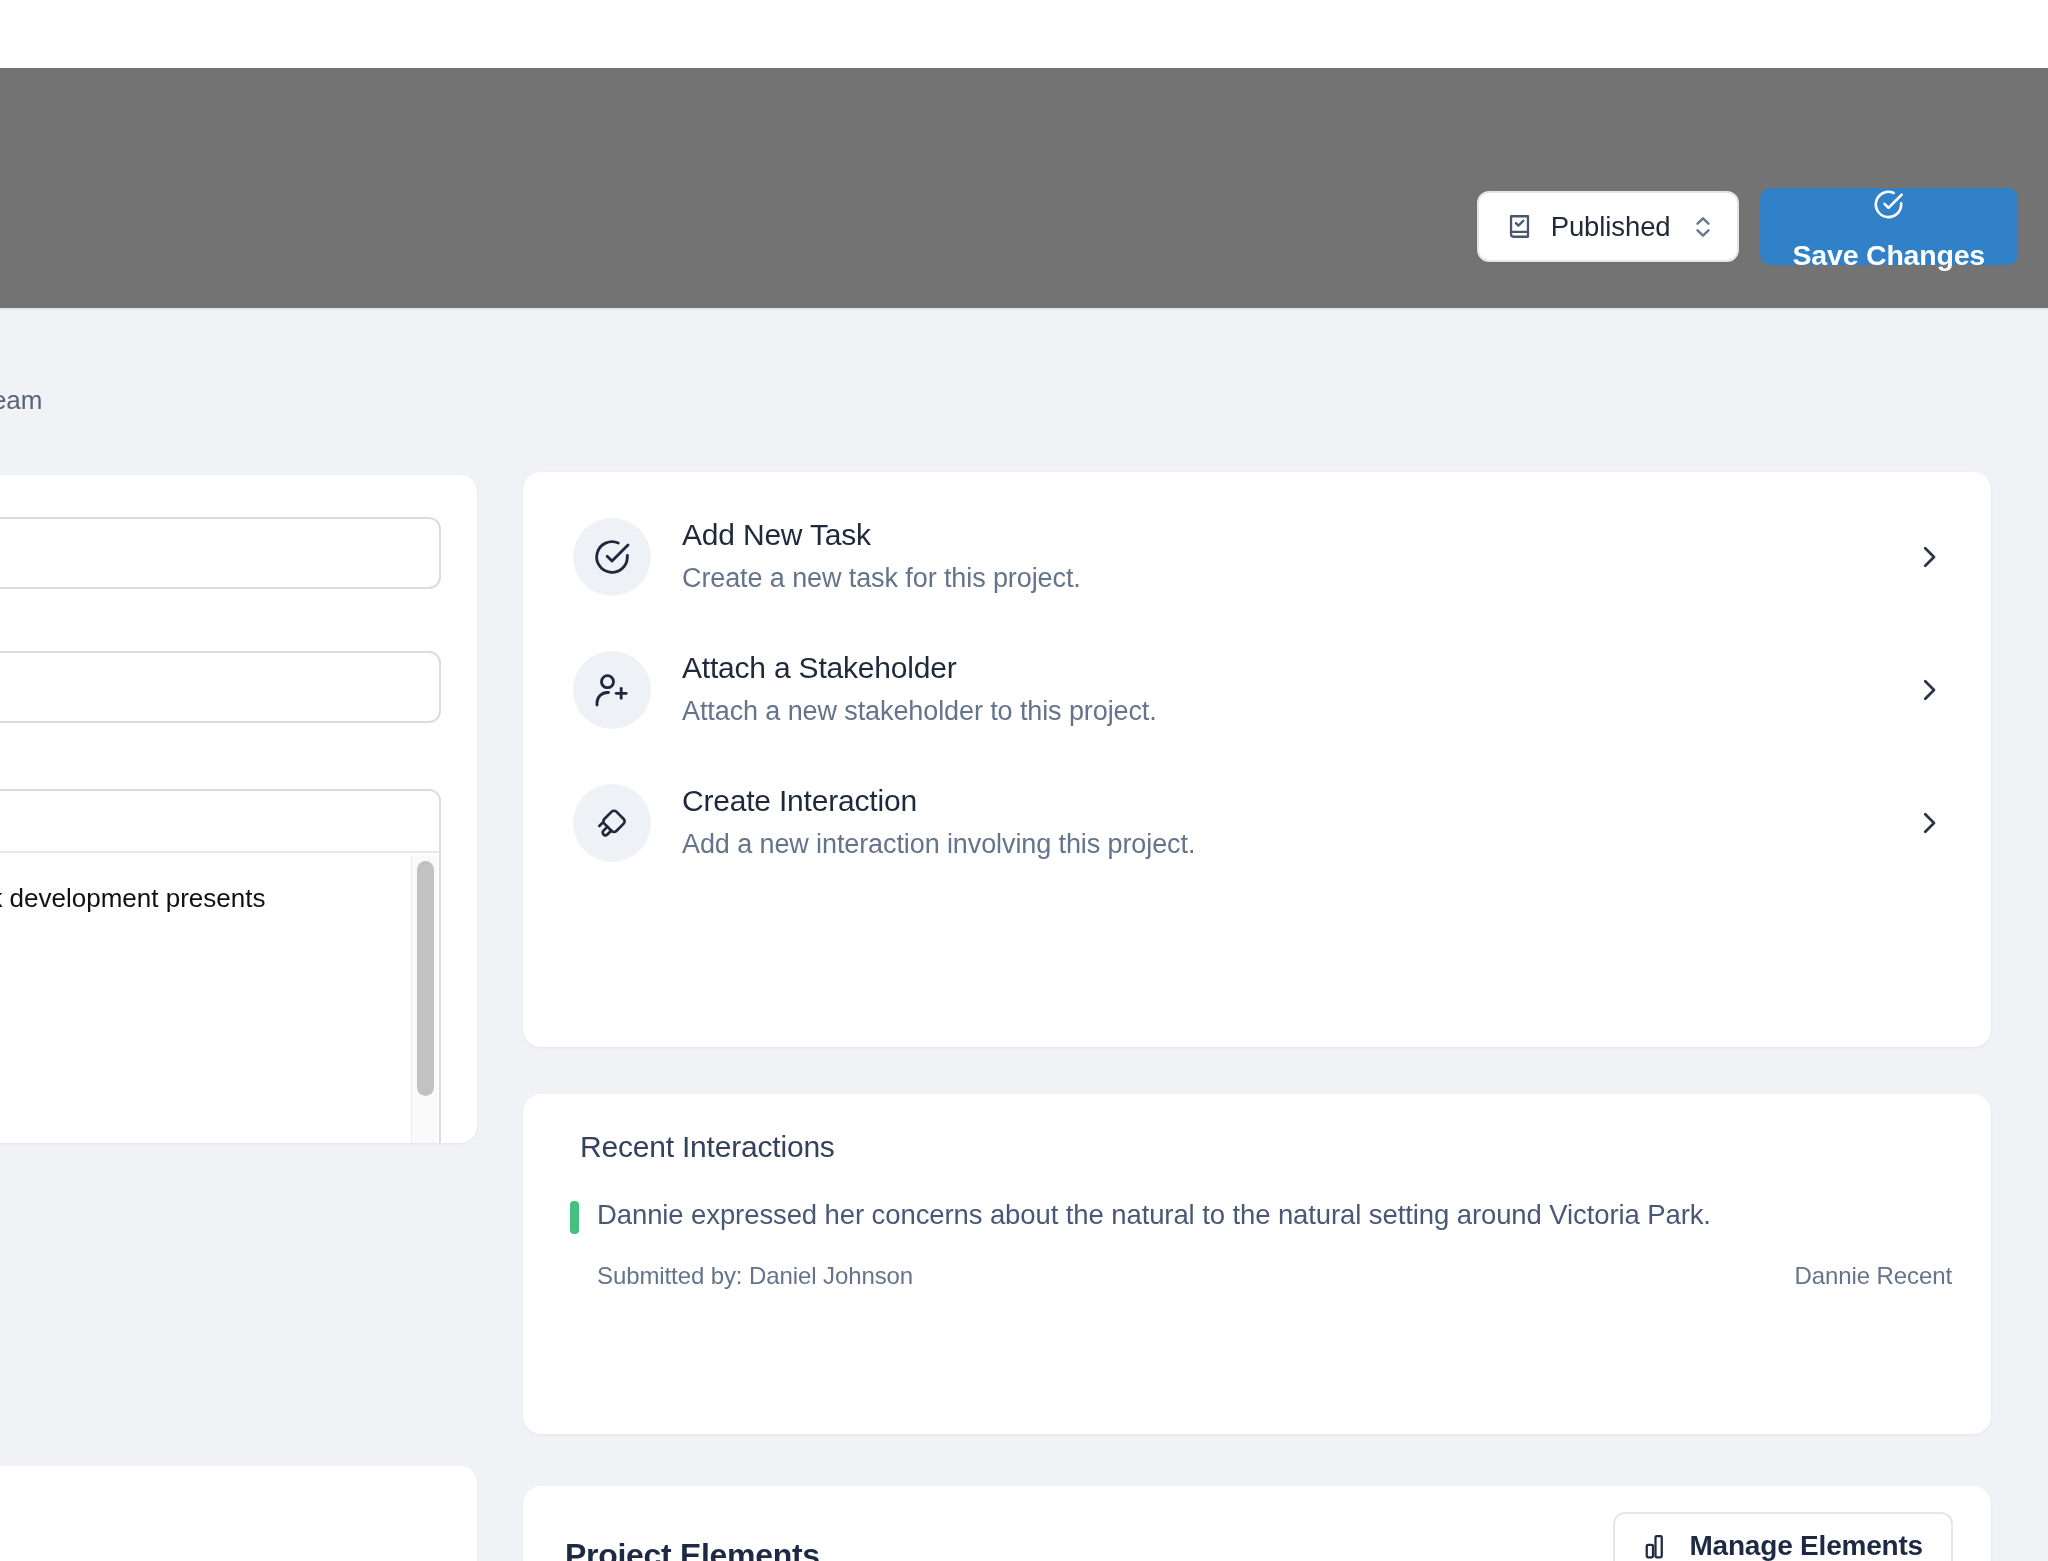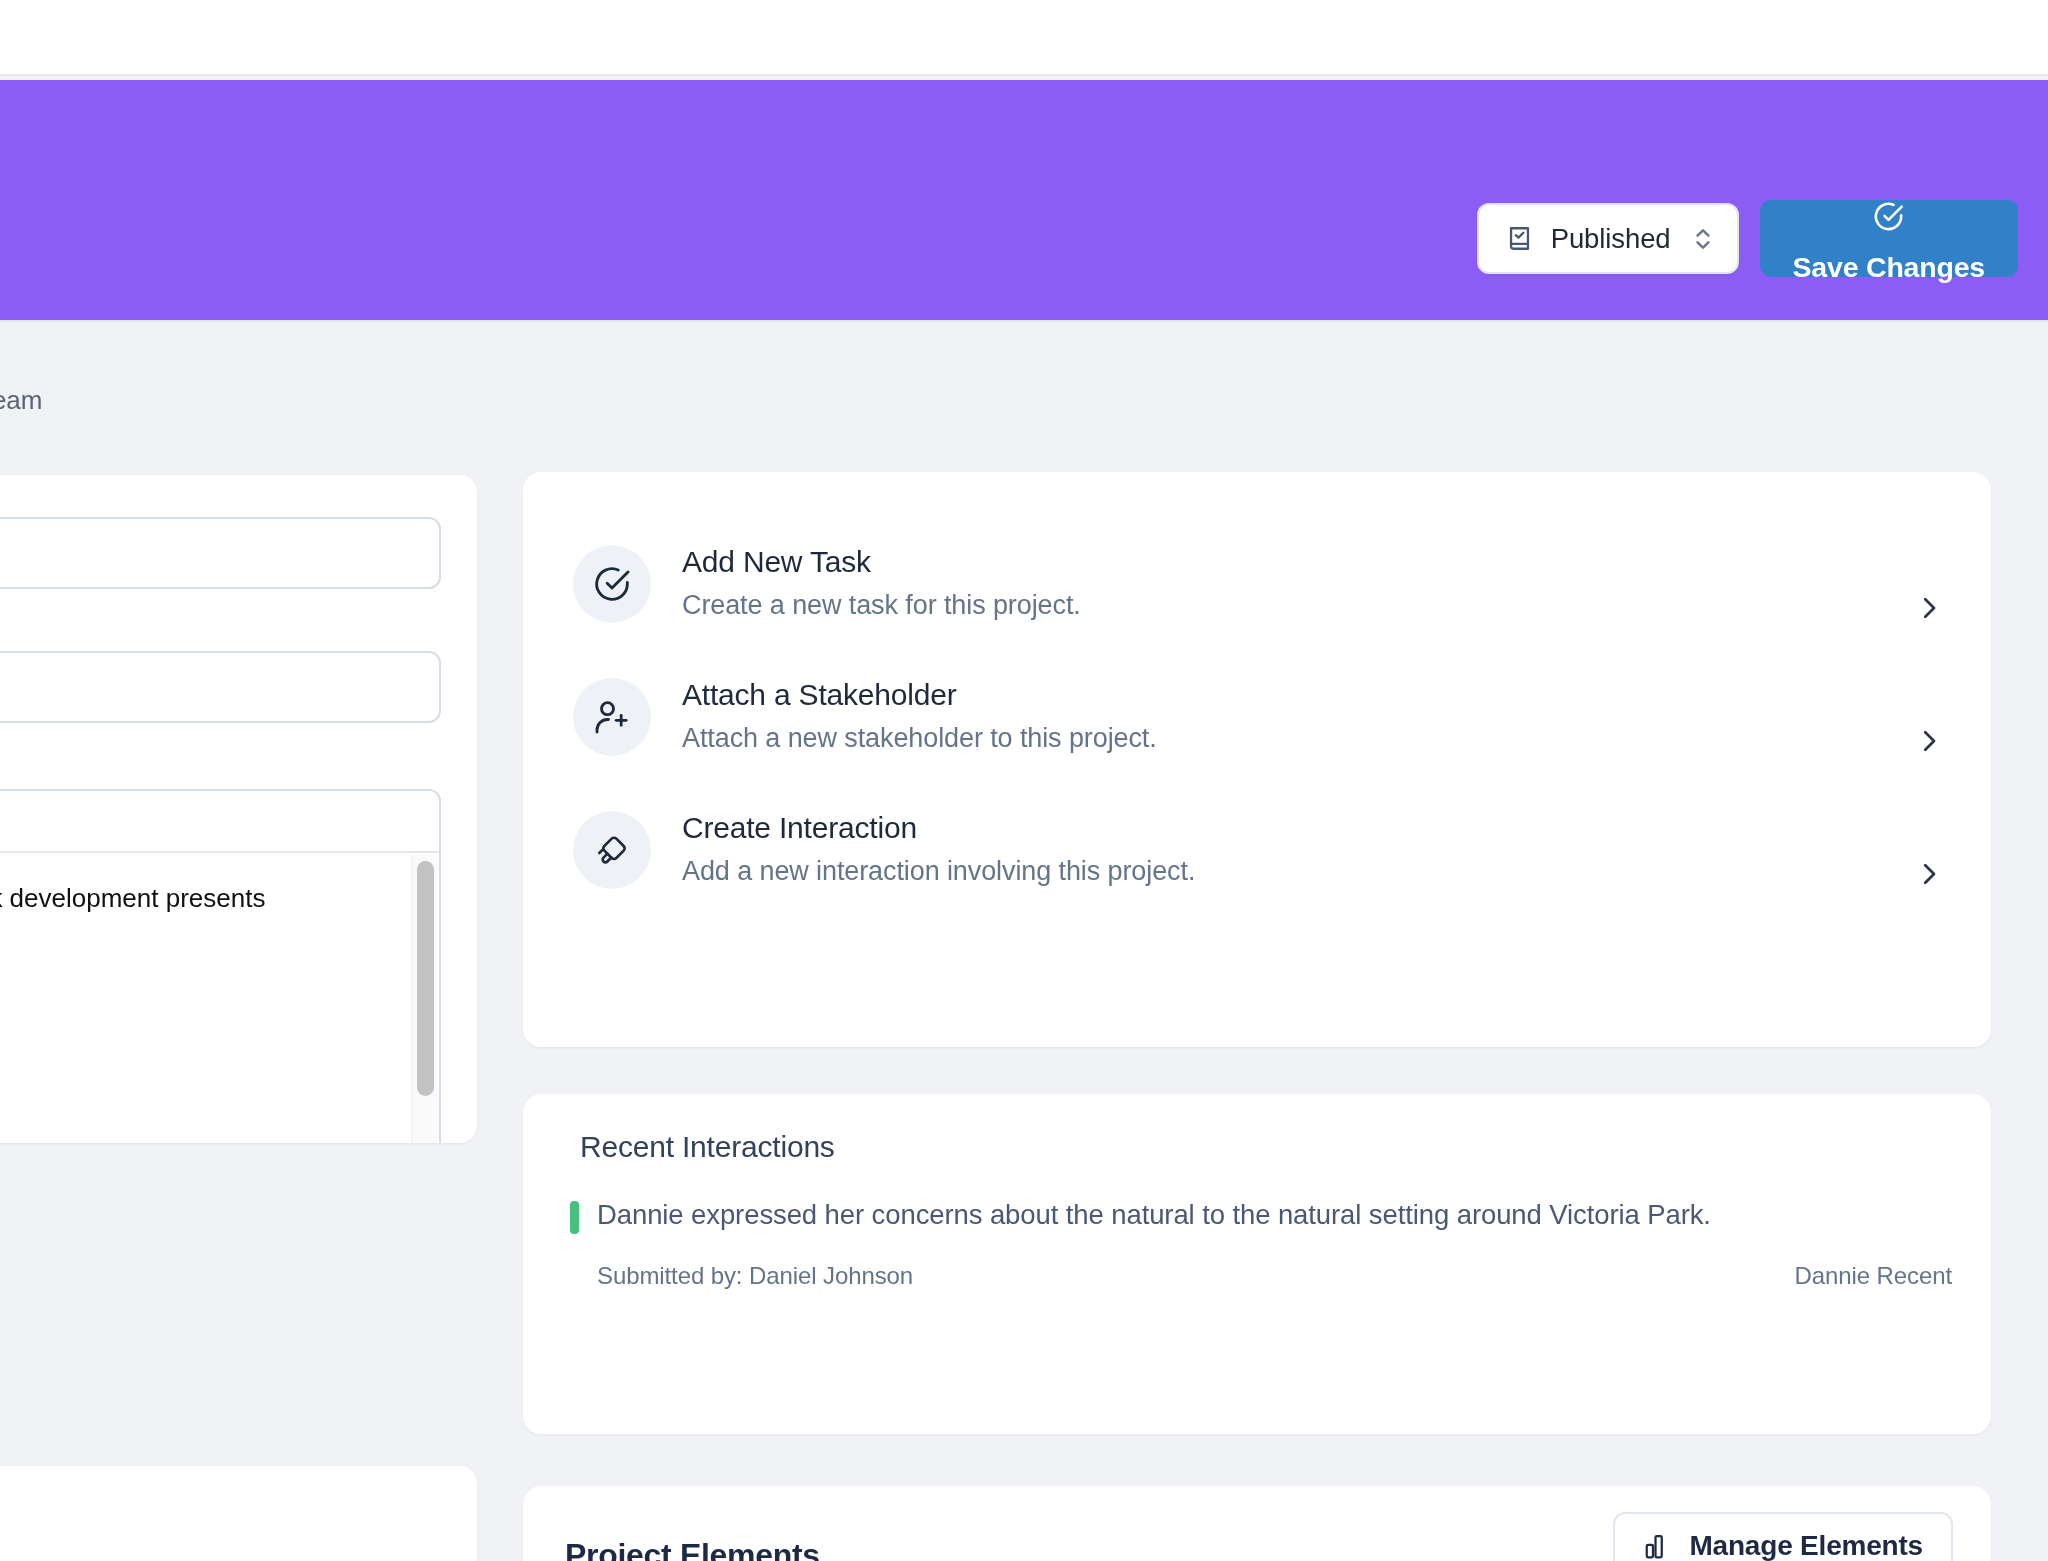--- a/index.html
+++ b/index.html
@@ -22,24 +22,24 @@
     position: absolute;
     top: 0; left: 0;
     width: 2048px;
     height: 76px;
     background: #ffffff;
     border-bottom: 2px solid #e9eaec;
   }
 
   .header-band {
     position: absolute;
-    top: 80px; left: 0;
+    top: 68px; left: 0;
     width: 2048px;
     height: 242px;
-    background: #8b5cf6;
+    background: #737373;
     border-bottom: 2px solid #e4e6ea;
   }
 
   .header-actions {
     position: absolute;
     top: 120px;
     right: 30px;
     display: flex;
     align-items: center;
     gap: 21px;
@@ -184,21 +184,21 @@
     width: 1468px;
     height: 575px;
     background: #ffffff;
     border-radius: 18px;
     box-shadow: 0 1px 3px rgba(16,24,40,0.06);
     padding: 18px 0;
   }
 
   .action-row {
     display: flex;
-    align-items: flex-end;
+    align-items: center;
     height: 133px;
     padding: 0 47px 0 50px;
     cursor: pointer;
   }
 
   .action-icon {
     flex: none;
     width: 78px;
     height: 78px;
     border-radius: 50%;

